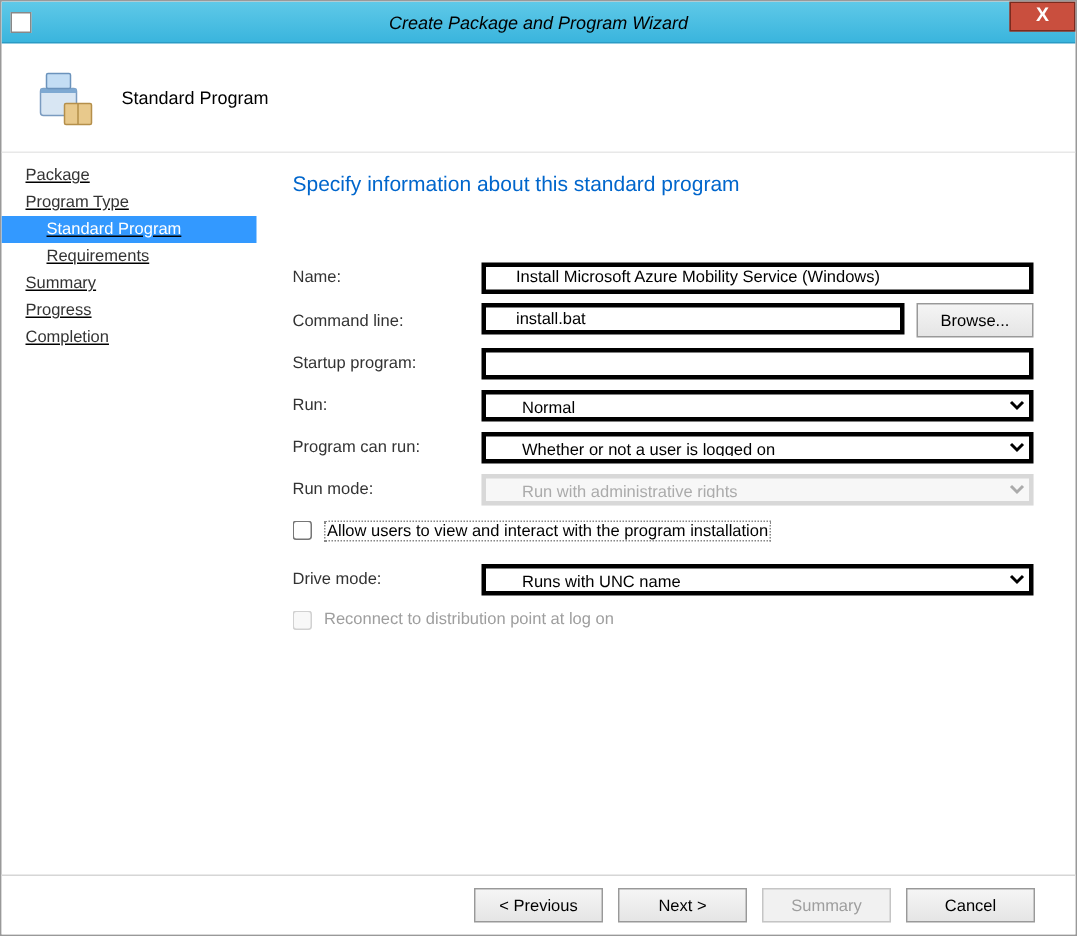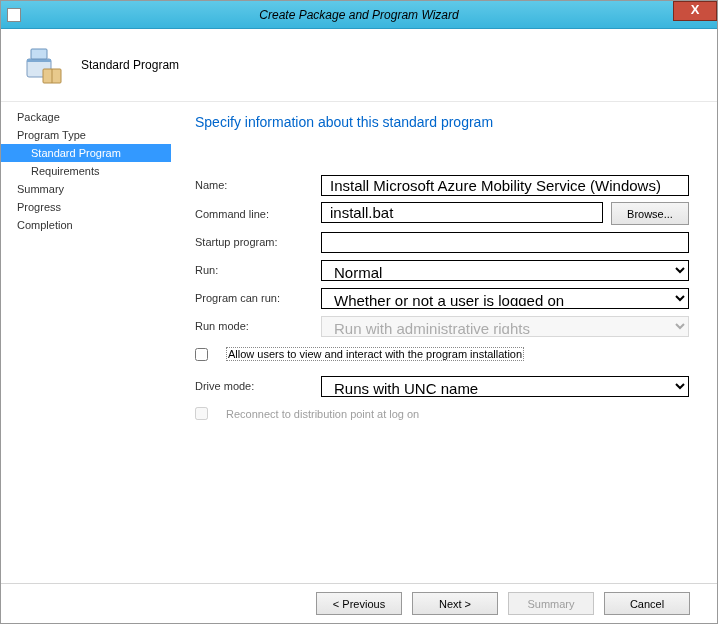--- a/index.html
+++ b/index.html
@@ -66,20 +66,21 @@
       font-size: 12px;
       color: #000;
     }
     .body-area {
       display: flex;
       height: 495px;
     }
     .sidebar {
       width: 170px;
       padding-top: 6px;
+      text-decoration: underline;
     }
     .sidebar .nav-item {
       padding: 3px 0 3px 16px;
       font-size: 11px;
       color: #333;
       cursor: pointer;
     }
     .sidebar .nav-sub {
       padding-left: 30px;
     }
@@ -107,24 +108,24 @@
       font-size: 11px;
       color: #333;
     }
     .form-row .fld {
       flex: 1;
       display: flex;
       gap: 8px;
     }
     input[type="text"], select {
       font-family: inherit;
-      font-size: 15px;
-      padding: 2px 8px;
+      font-size: 11px;
+      padding: 2px 20px;
       height: 21px;
-      border: 1px solid #000000;
+      border: 3px solid #000000;
       background: #fff;
       width: 100%;
     }
     select:disabled, input:disabled {
       background: #f4f4f4;
       color: #888;
       border-color: #c8c8c8;
     }
     .btn {
       font-family: inherit;
@@ -137,22 +138,22 @@
       min-width: 78px;
     }
     .btn:disabled {
       color: #9e9e9e;
       background: #f1f1f1;
       border-color: #c5c5c5;
       cursor: default;
     }
     .checkbox-row {
       display: flex;
-      align-items: center;
-      gap: 18px;
+      align-items: flex-start;
+      gap: 8px;
       font-size: 11px;
       margin: 10px 0 14px 0;
     }
     .checkbox-row input[type="checkbox"] {
       width: 13px;
       height: 13px;
       margin: 0;
     }
     .checkbox-row.disabled {
       color: #9e9e9e;

